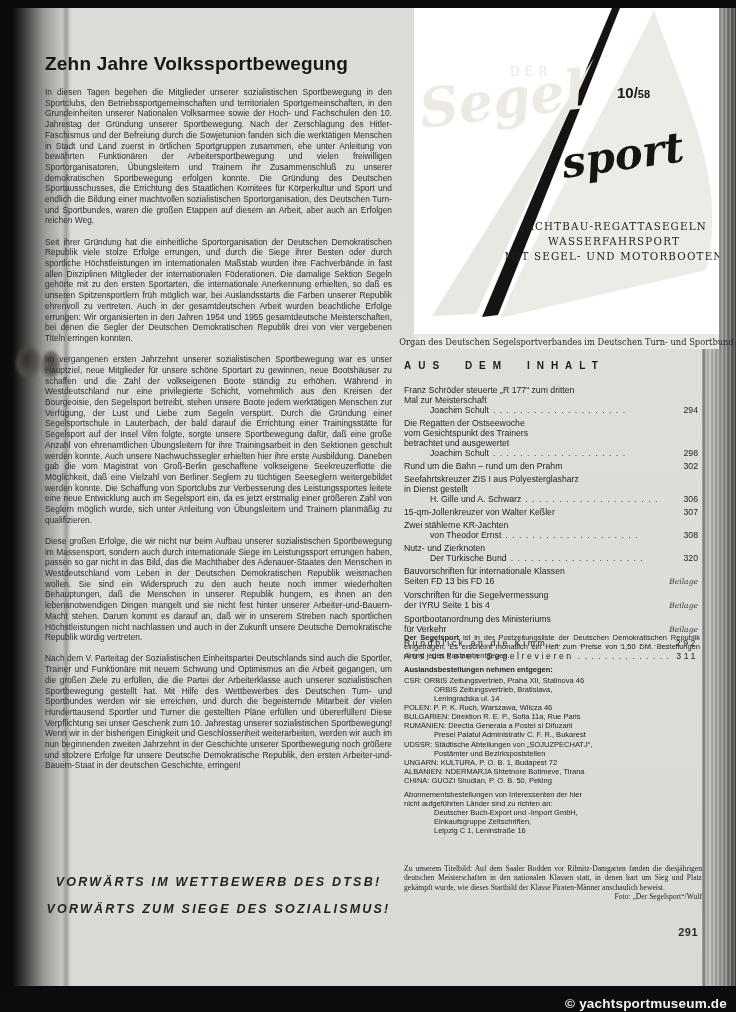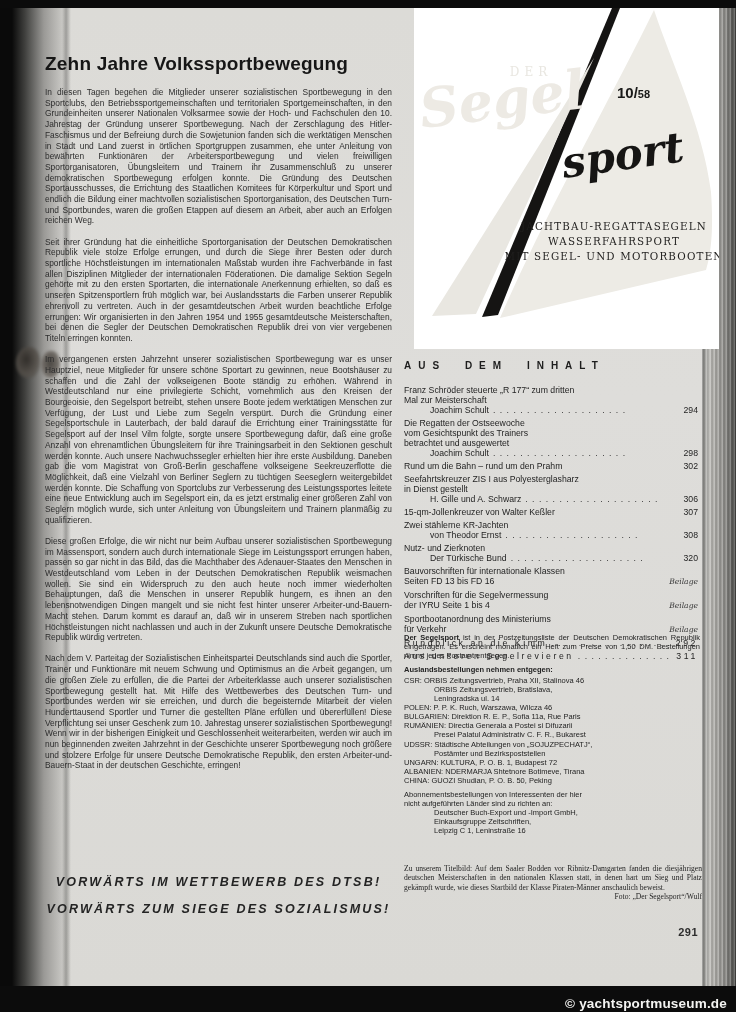--- a/index.html
+++ b/index.html
@@ -114,20 +114,21 @@
       <polygon points="198,0 206,0 84,307 68,309" fill="#151413"></polygon>
       <polygon points="180,50 62,306 18,308" fill="#e9e7e1"></polygon>
       <text class="sv-der" x="117" y="68" text-anchor="middle">DER</text>
       <text class="sv-segel" x="8" y="120" transform="rotate(-7 8 120)">Segel</text>
       <text class="sv-sport" x="150" y="170" transform="rotate(-8 150 170)">sport</text>
       <text class="sv-issue" x="203" y="90"><tspan>10</tspan><tspan>/</tspan><tspan class="sv-issue-small">58</tspan></text>
       <text class="sv-caps" x="200" y="222" text-anchor="middle">JACHTBAU-REGATTASEGELN</text>
       <text class="sv-caps" x="200" y="237" text-anchor="middle">WASSERFAHRSPORT</text>
       <text class="sv-caps" x="200" y="252" text-anchor="middle">MIT SEGEL- UND MOTORBOOTEN</text>
     </svg>
+    <div class="organ-strip">Organ des Deutschen Segelsportverbandes im Deutschen Turn- und Sportbund</div>
   </div>
 
   <div class="toc-heading">AUS DEM INHALT</div>
   <div class="toc">
 
       <div class="trow">
         <span class="t">Franz Schröder steuerte „R 177“ zum dritten</span>
 
       </div>
 

